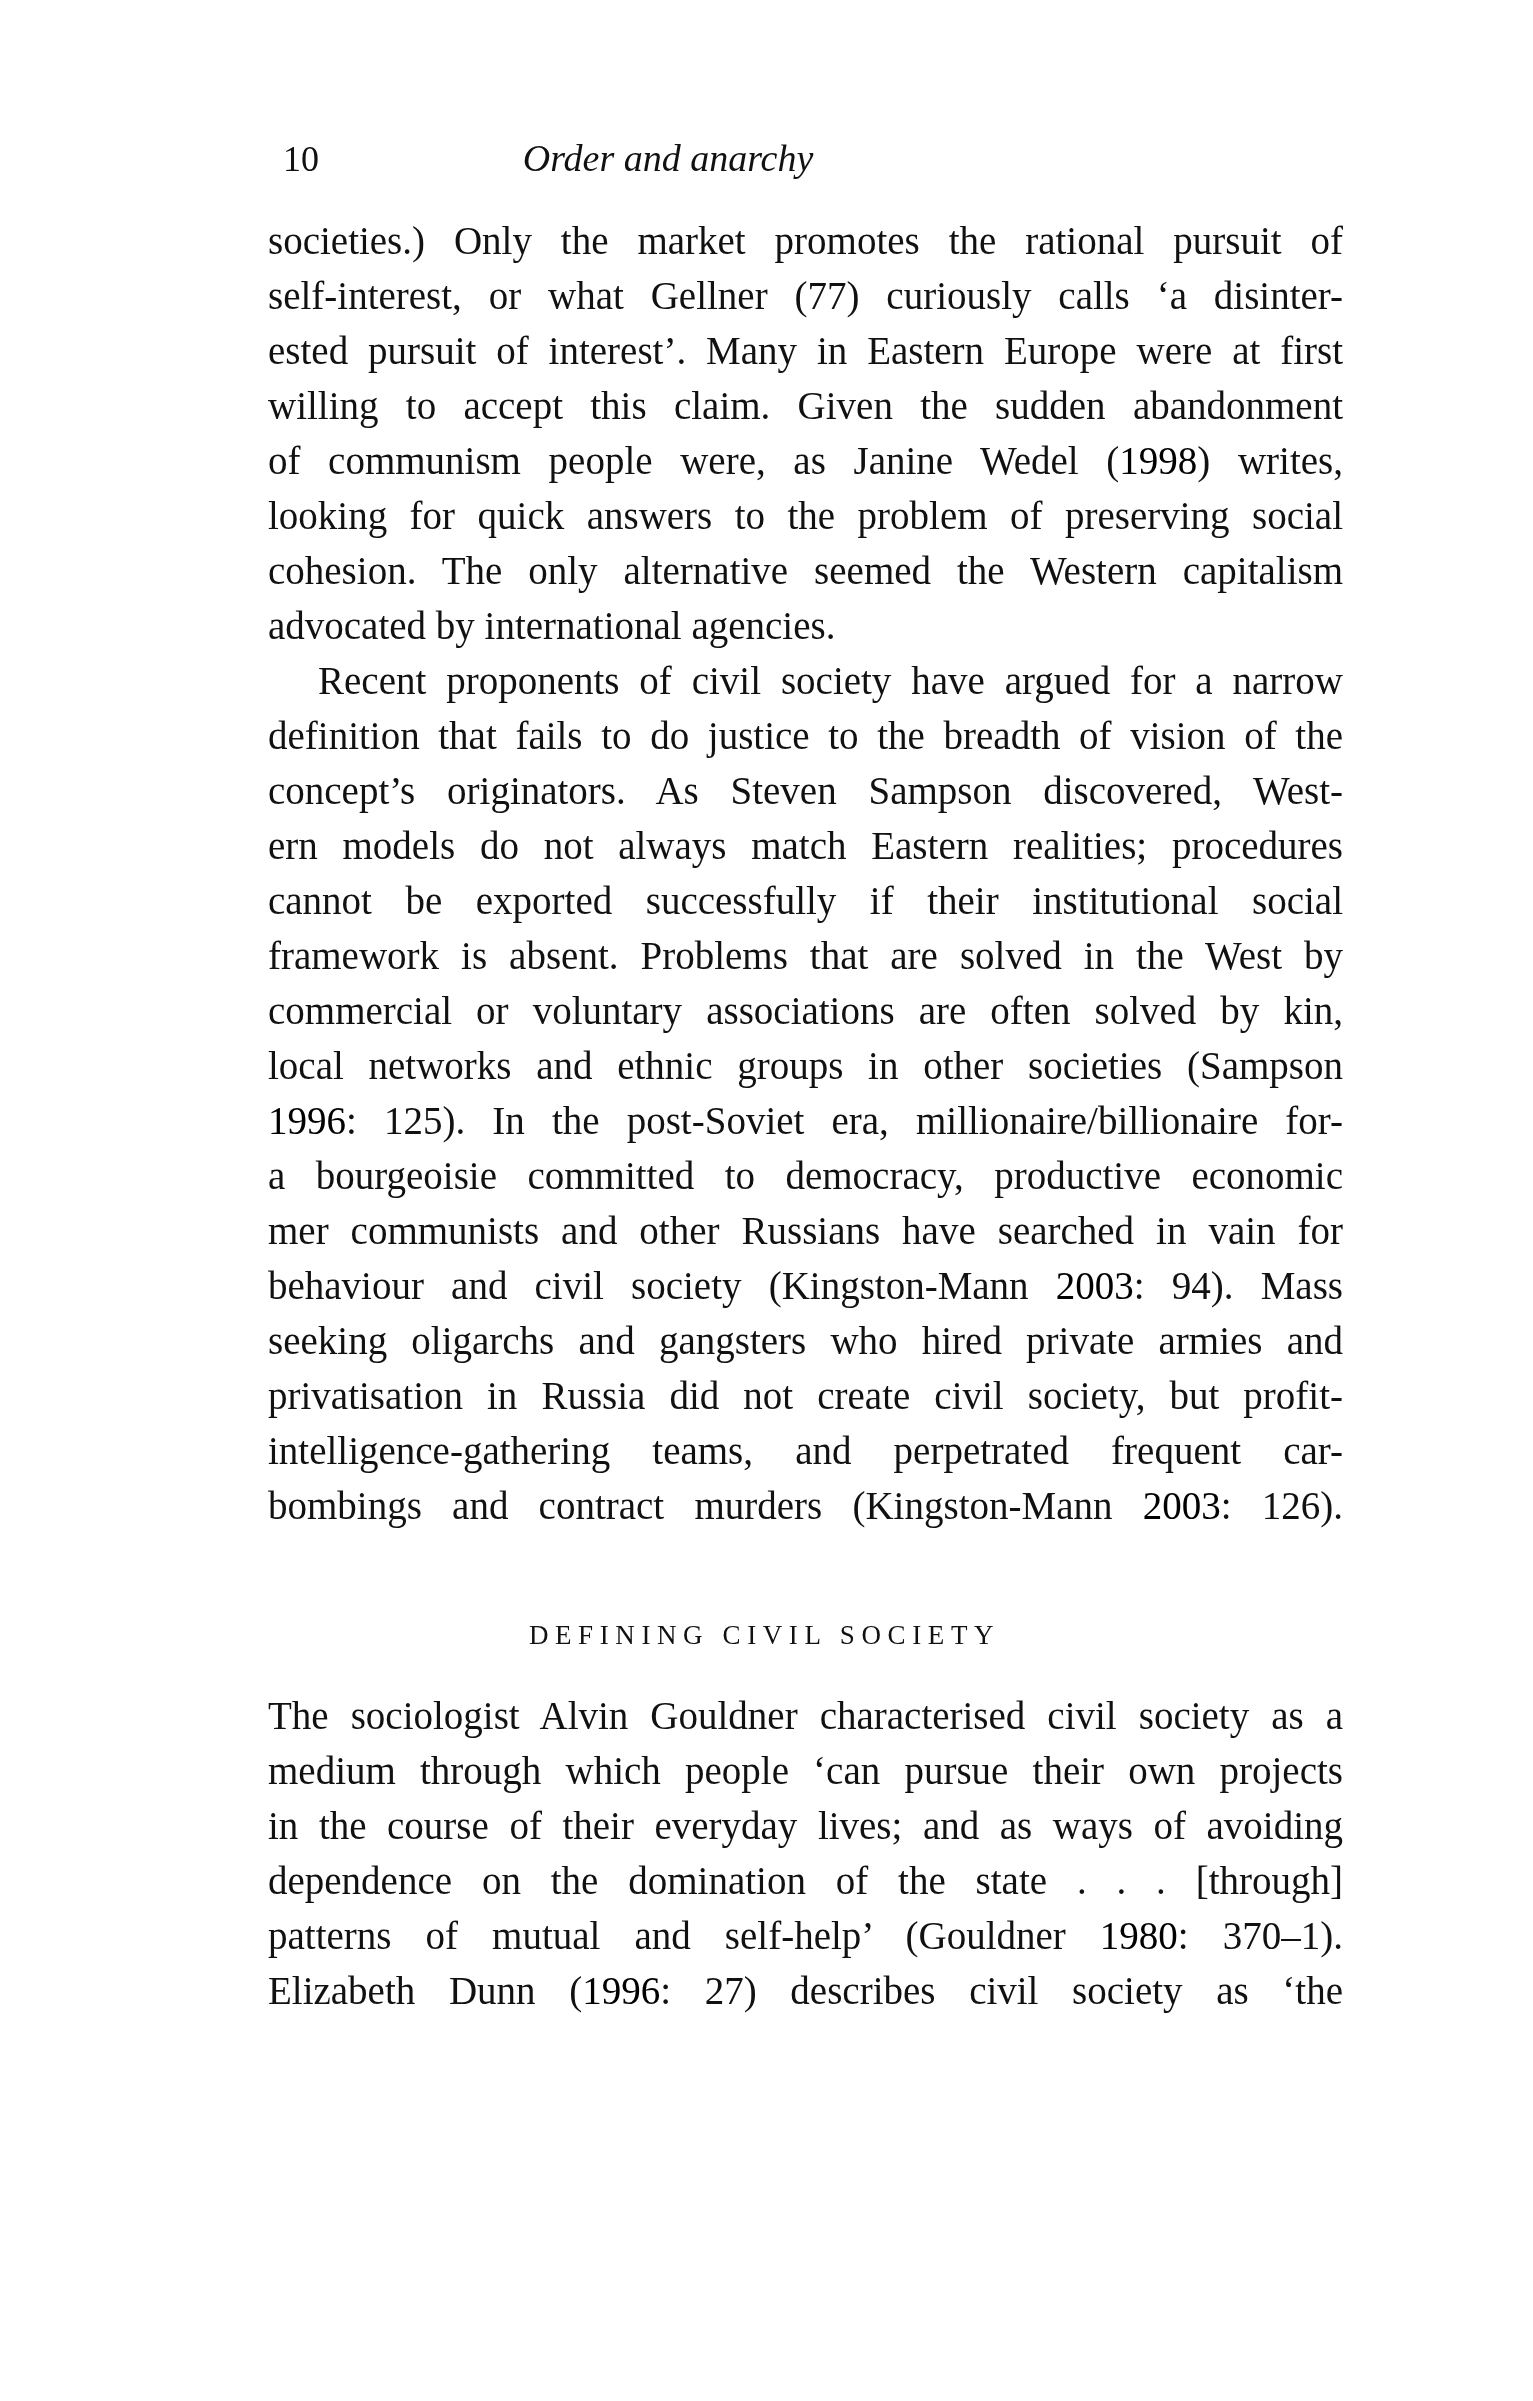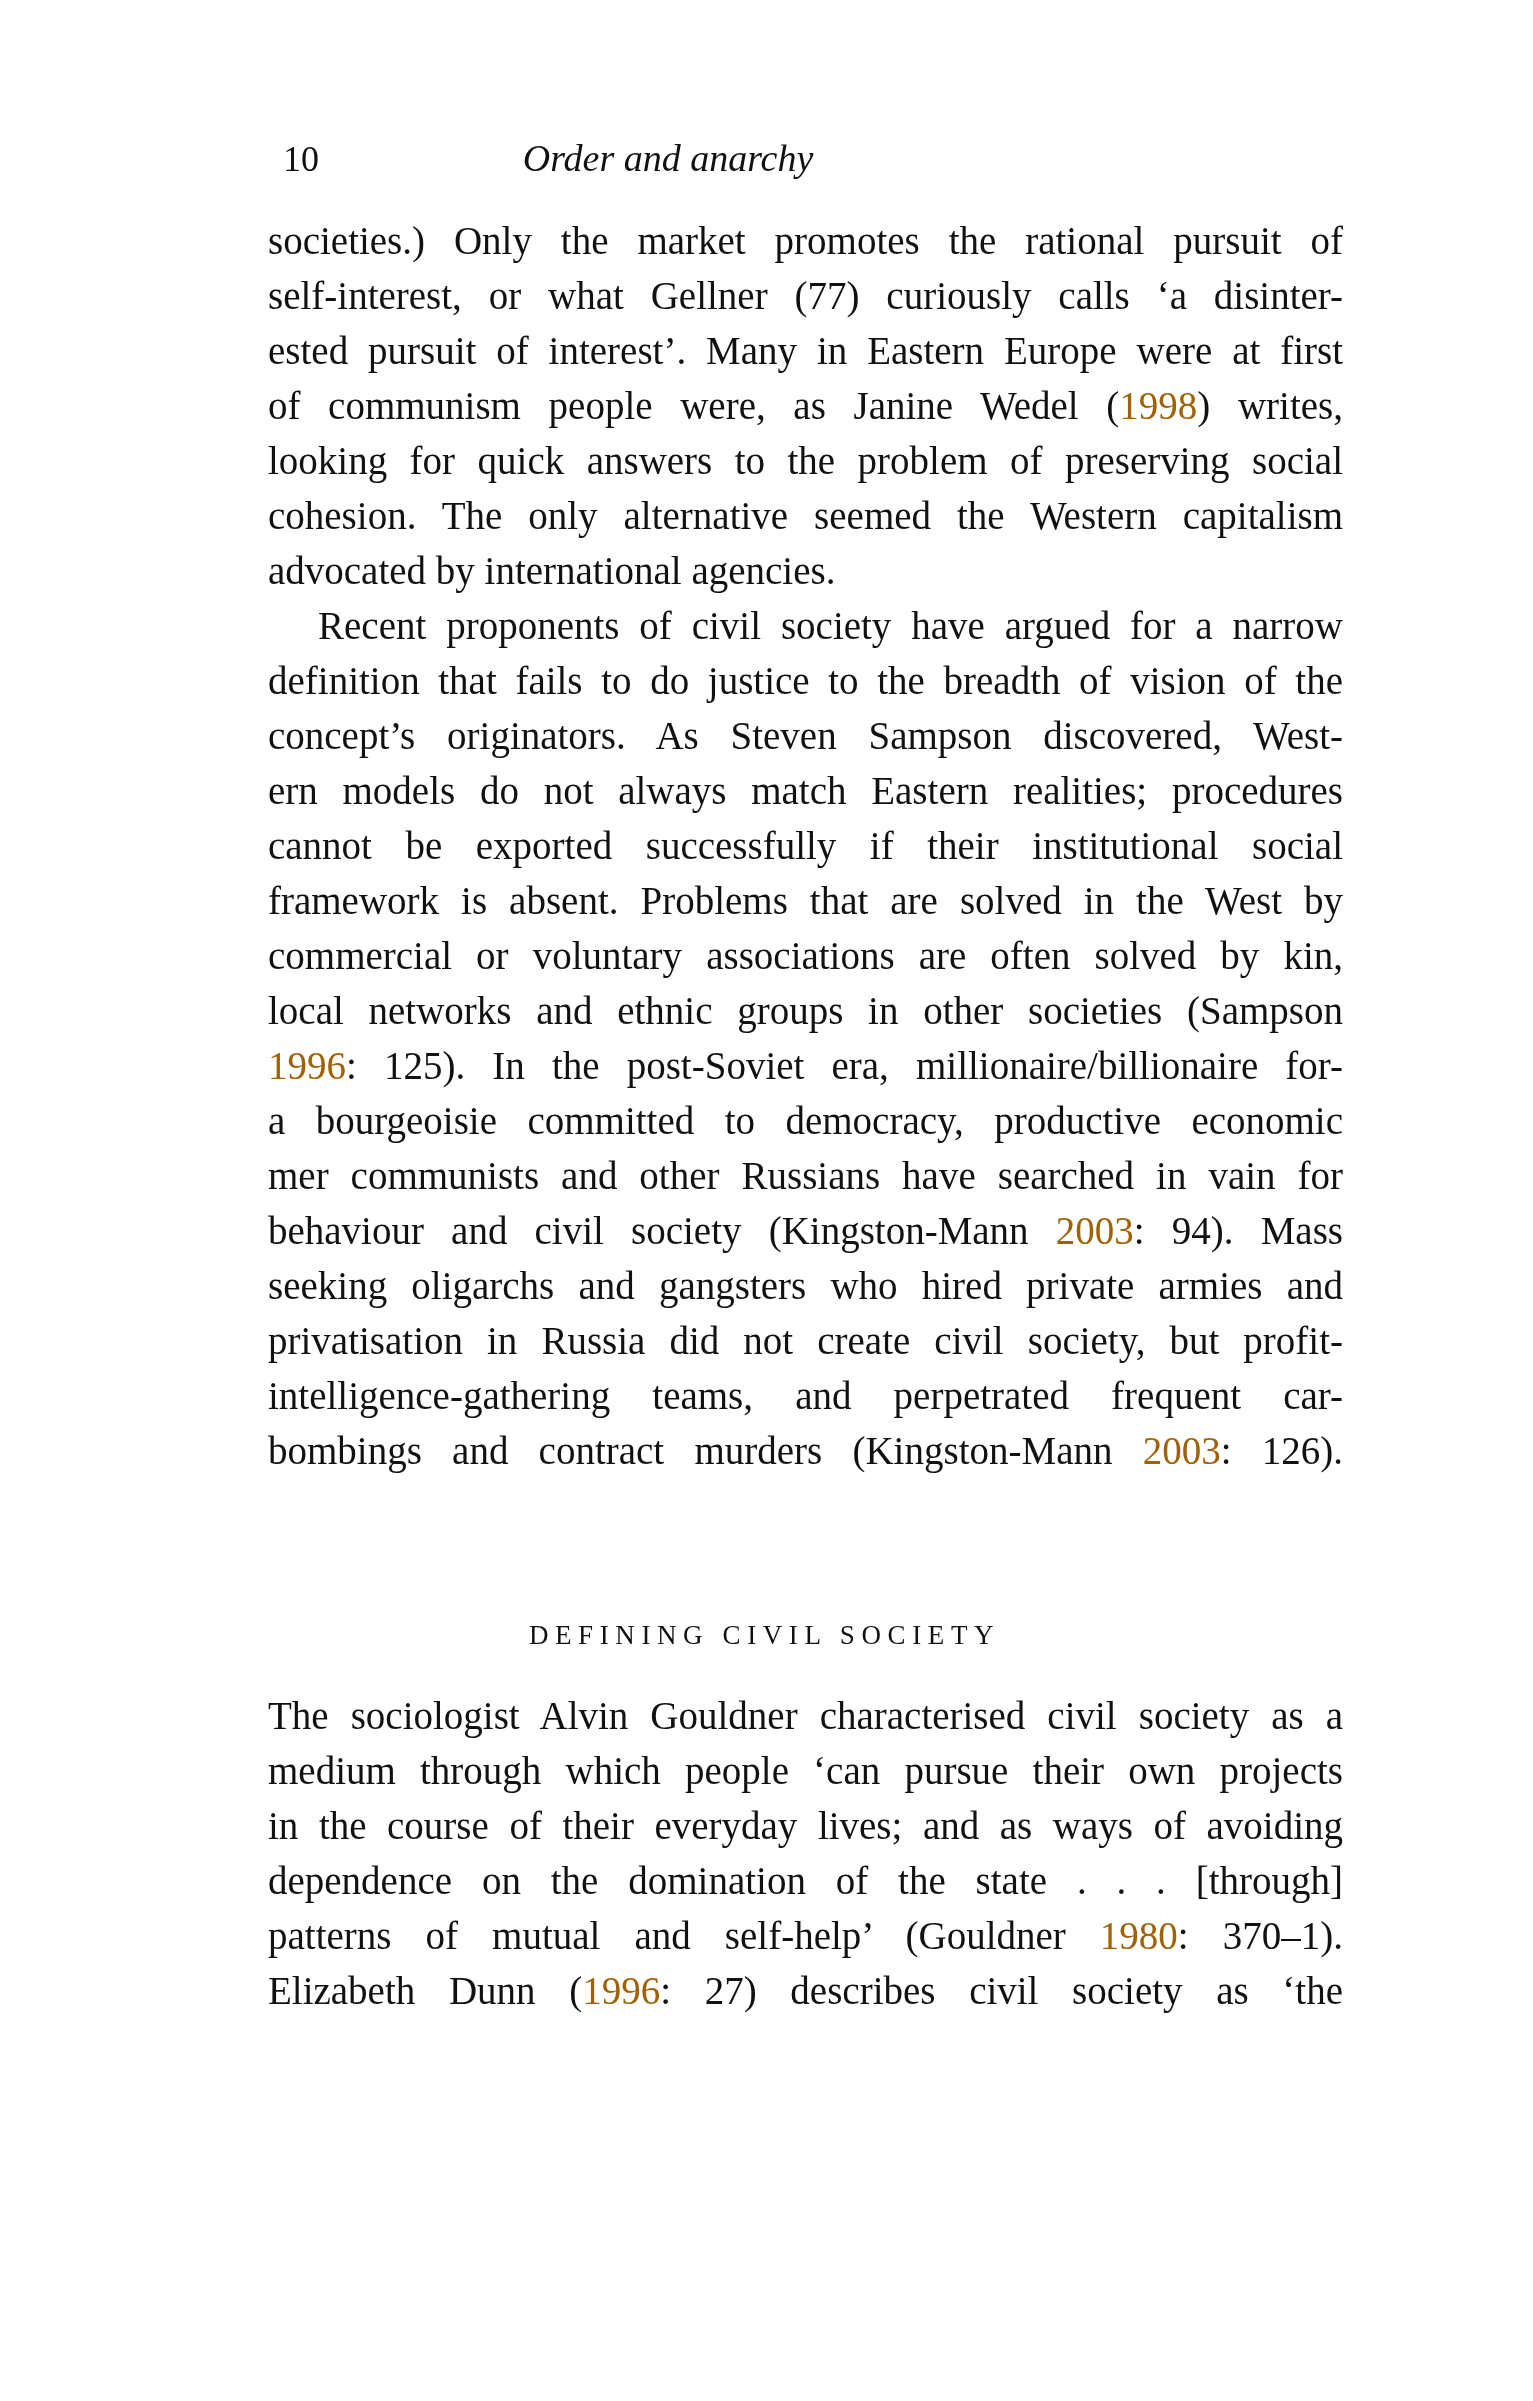--- a/index.html
+++ b/index.html
@@ -6,34 +6,35 @@
   body { width:1534px; height:2401px; position:relative; overflow:hidden;
          font-family:"Liberation Serif","DejaVu Serif",serif; color:#111111; }
   .page-number { position:absolute; left:283px; top:139px; font-size:36px; line-height:41px; }
   .running-head { position:absolute; left:0; width:1336px; top:137px; text-align:center;
                   font-size:38px; font-style:italic; line-height:43px; }
   .block { position:absolute; left:268px; width:1075px; }
   .line { display:block; height:55px; line-height:55px; font-size:39px;
           text-align:justify; text-align-last:justify; white-space:nowrap; overflow:visible; }
   .line.last { text-align-last:left; }
   .line.indent { text-indent:50px; }
-  .cite { color:#a16207; }
+  .cite { color:#000000; }
   .heading { position:absolute; left:0; width:1529px; top:1616px; text-align:center;
              font-size:27px; letter-spacing:6.6px; line-height:38px; }
 </style>
 </head>
 <body>
 
 <div class="page-number">10</div>
 <div class="running-head">Order and anarchy</div>
 
 <div class="block" style="top:213px;">
   <span class="line">societies.) Only the market promotes the rational pursuit of</span>
   <span class="line">self-interest, or what Gellner (77) curiously calls ‘a disinter-</span>
   <span class="line">ested pursuit of interest’. Many in Eastern Europe were at first</span>
+  <span class="line">willing to accept this claim. Given the sudden abandonment</span>
   <span class="line"><span>of communism people were, as Janine Wedel (</span><span class="cite">1998</span><span>) writes,</span></span>
   <span class="line">looking for quick answers to the problem of preserving social</span>
   <span class="line">cohesion. The only alternative seemed the Western capitalism</span>
   <span class="line last">advocated by international agencies.</span>
   <span class="line indent">Recent proponents of civil society have argued for a narrow</span>
   <span class="line">definition that fails to do justice to the breadth of vision of the</span>
   <span class="line">concept’s originators. As Steven Sampson discovered, West-</span>
   <span class="line">ern models do not always match Eastern realities; procedures</span>
   <span class="line">cannot be exported successfully if their institutional social</span>
   <span class="line">framework is absent. Problems that are solved in the West by</span>

